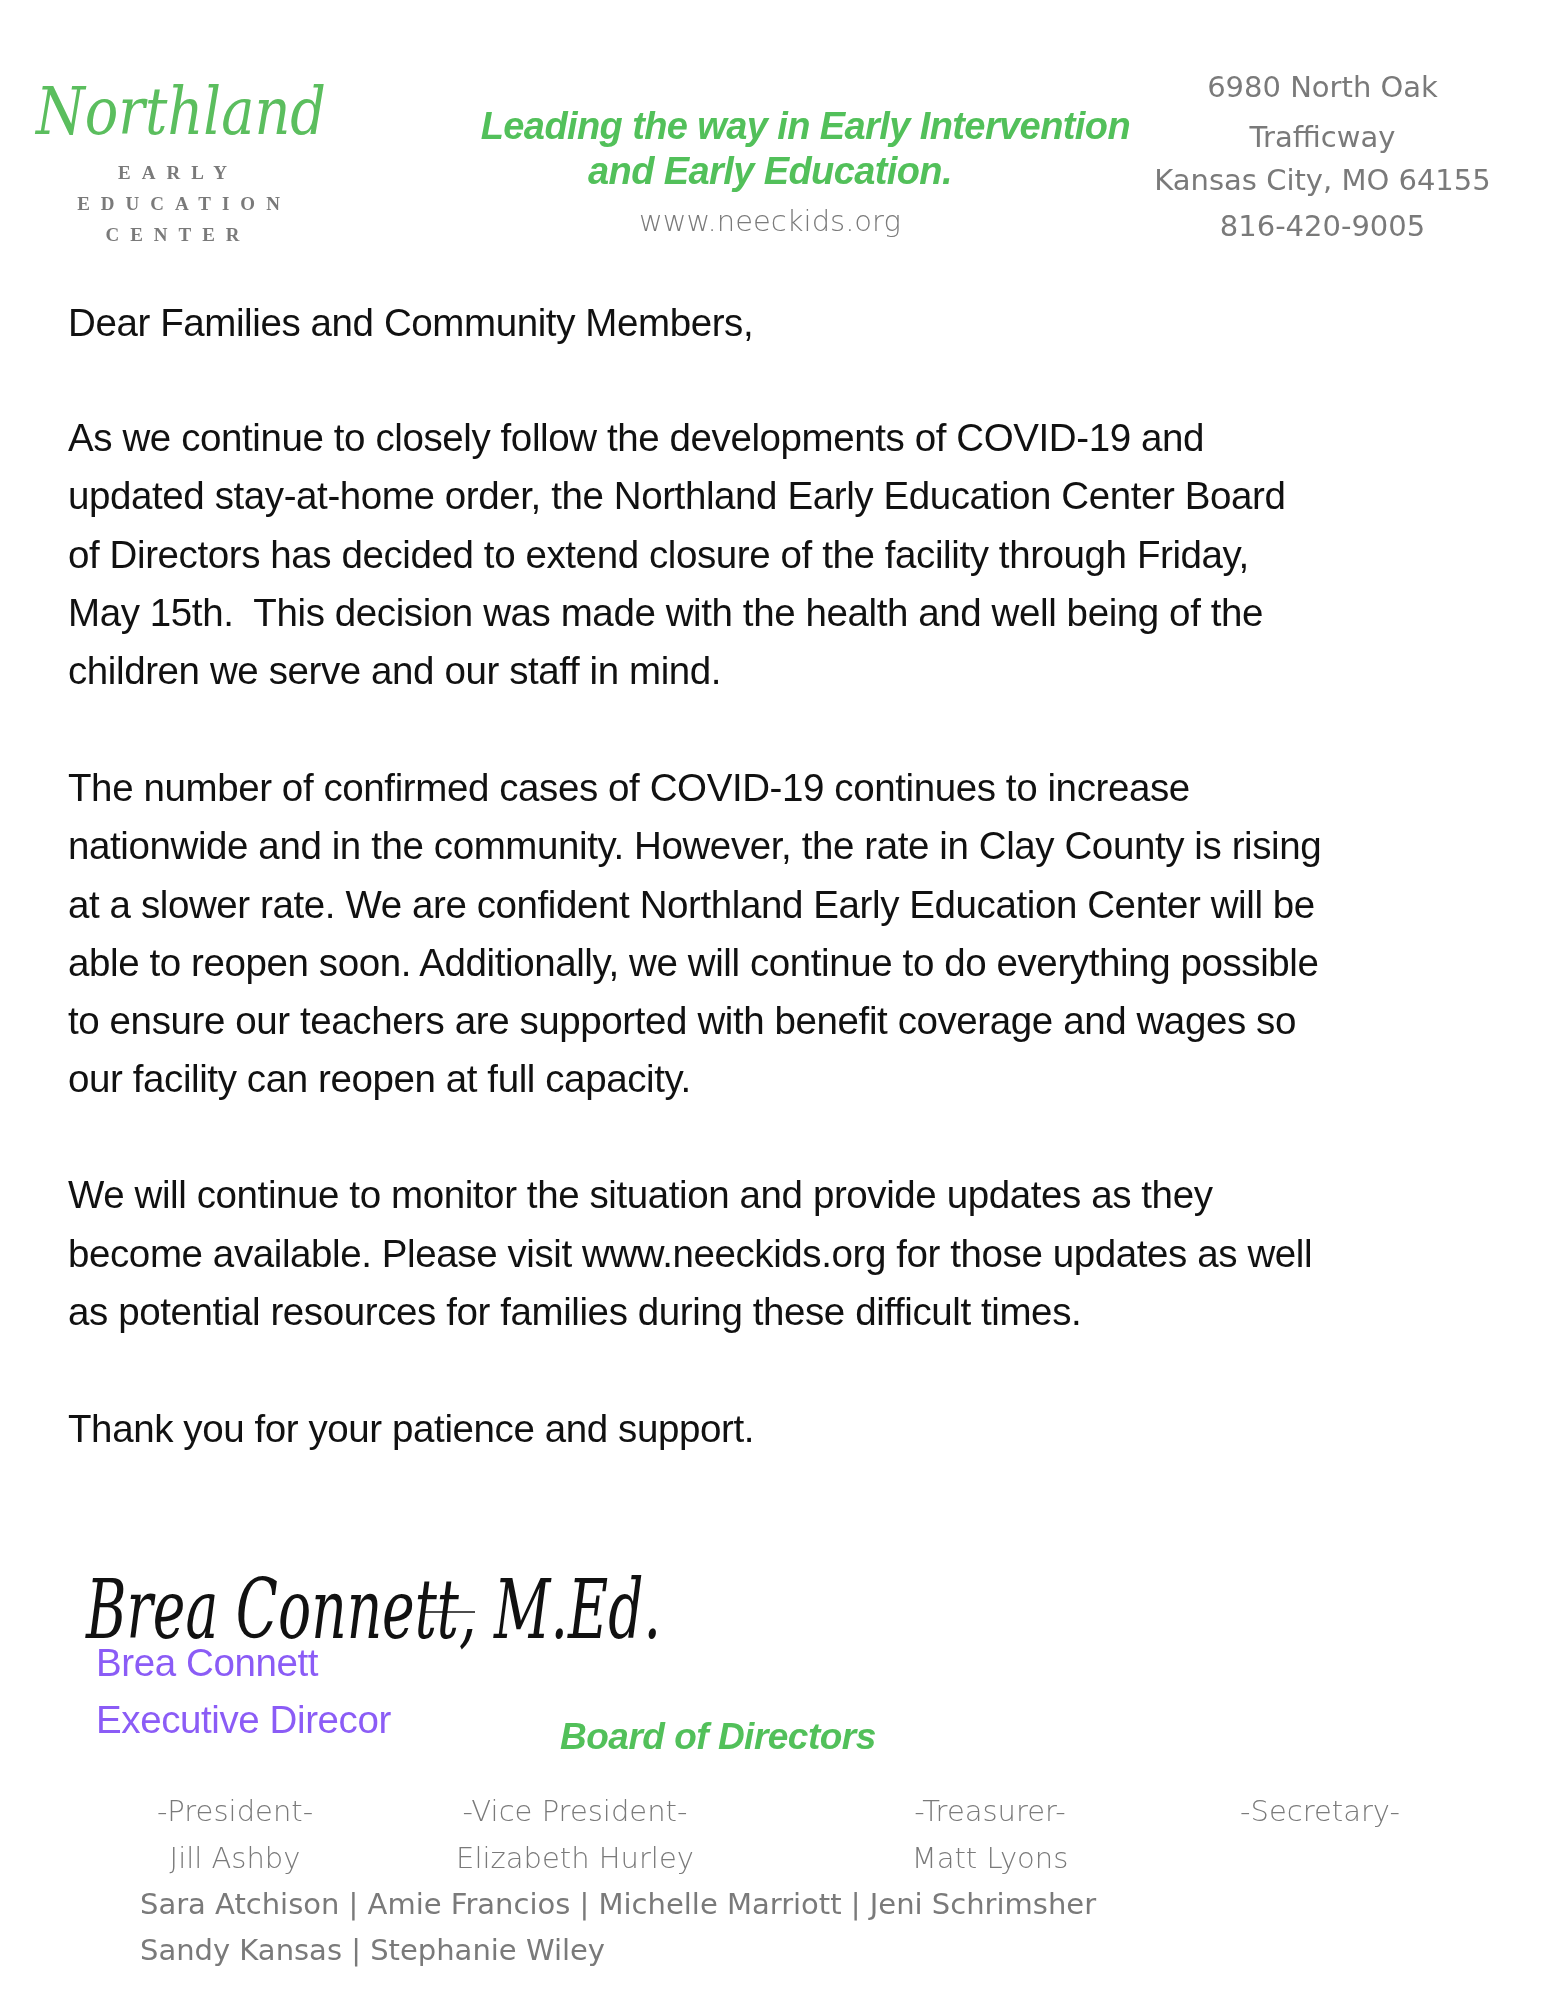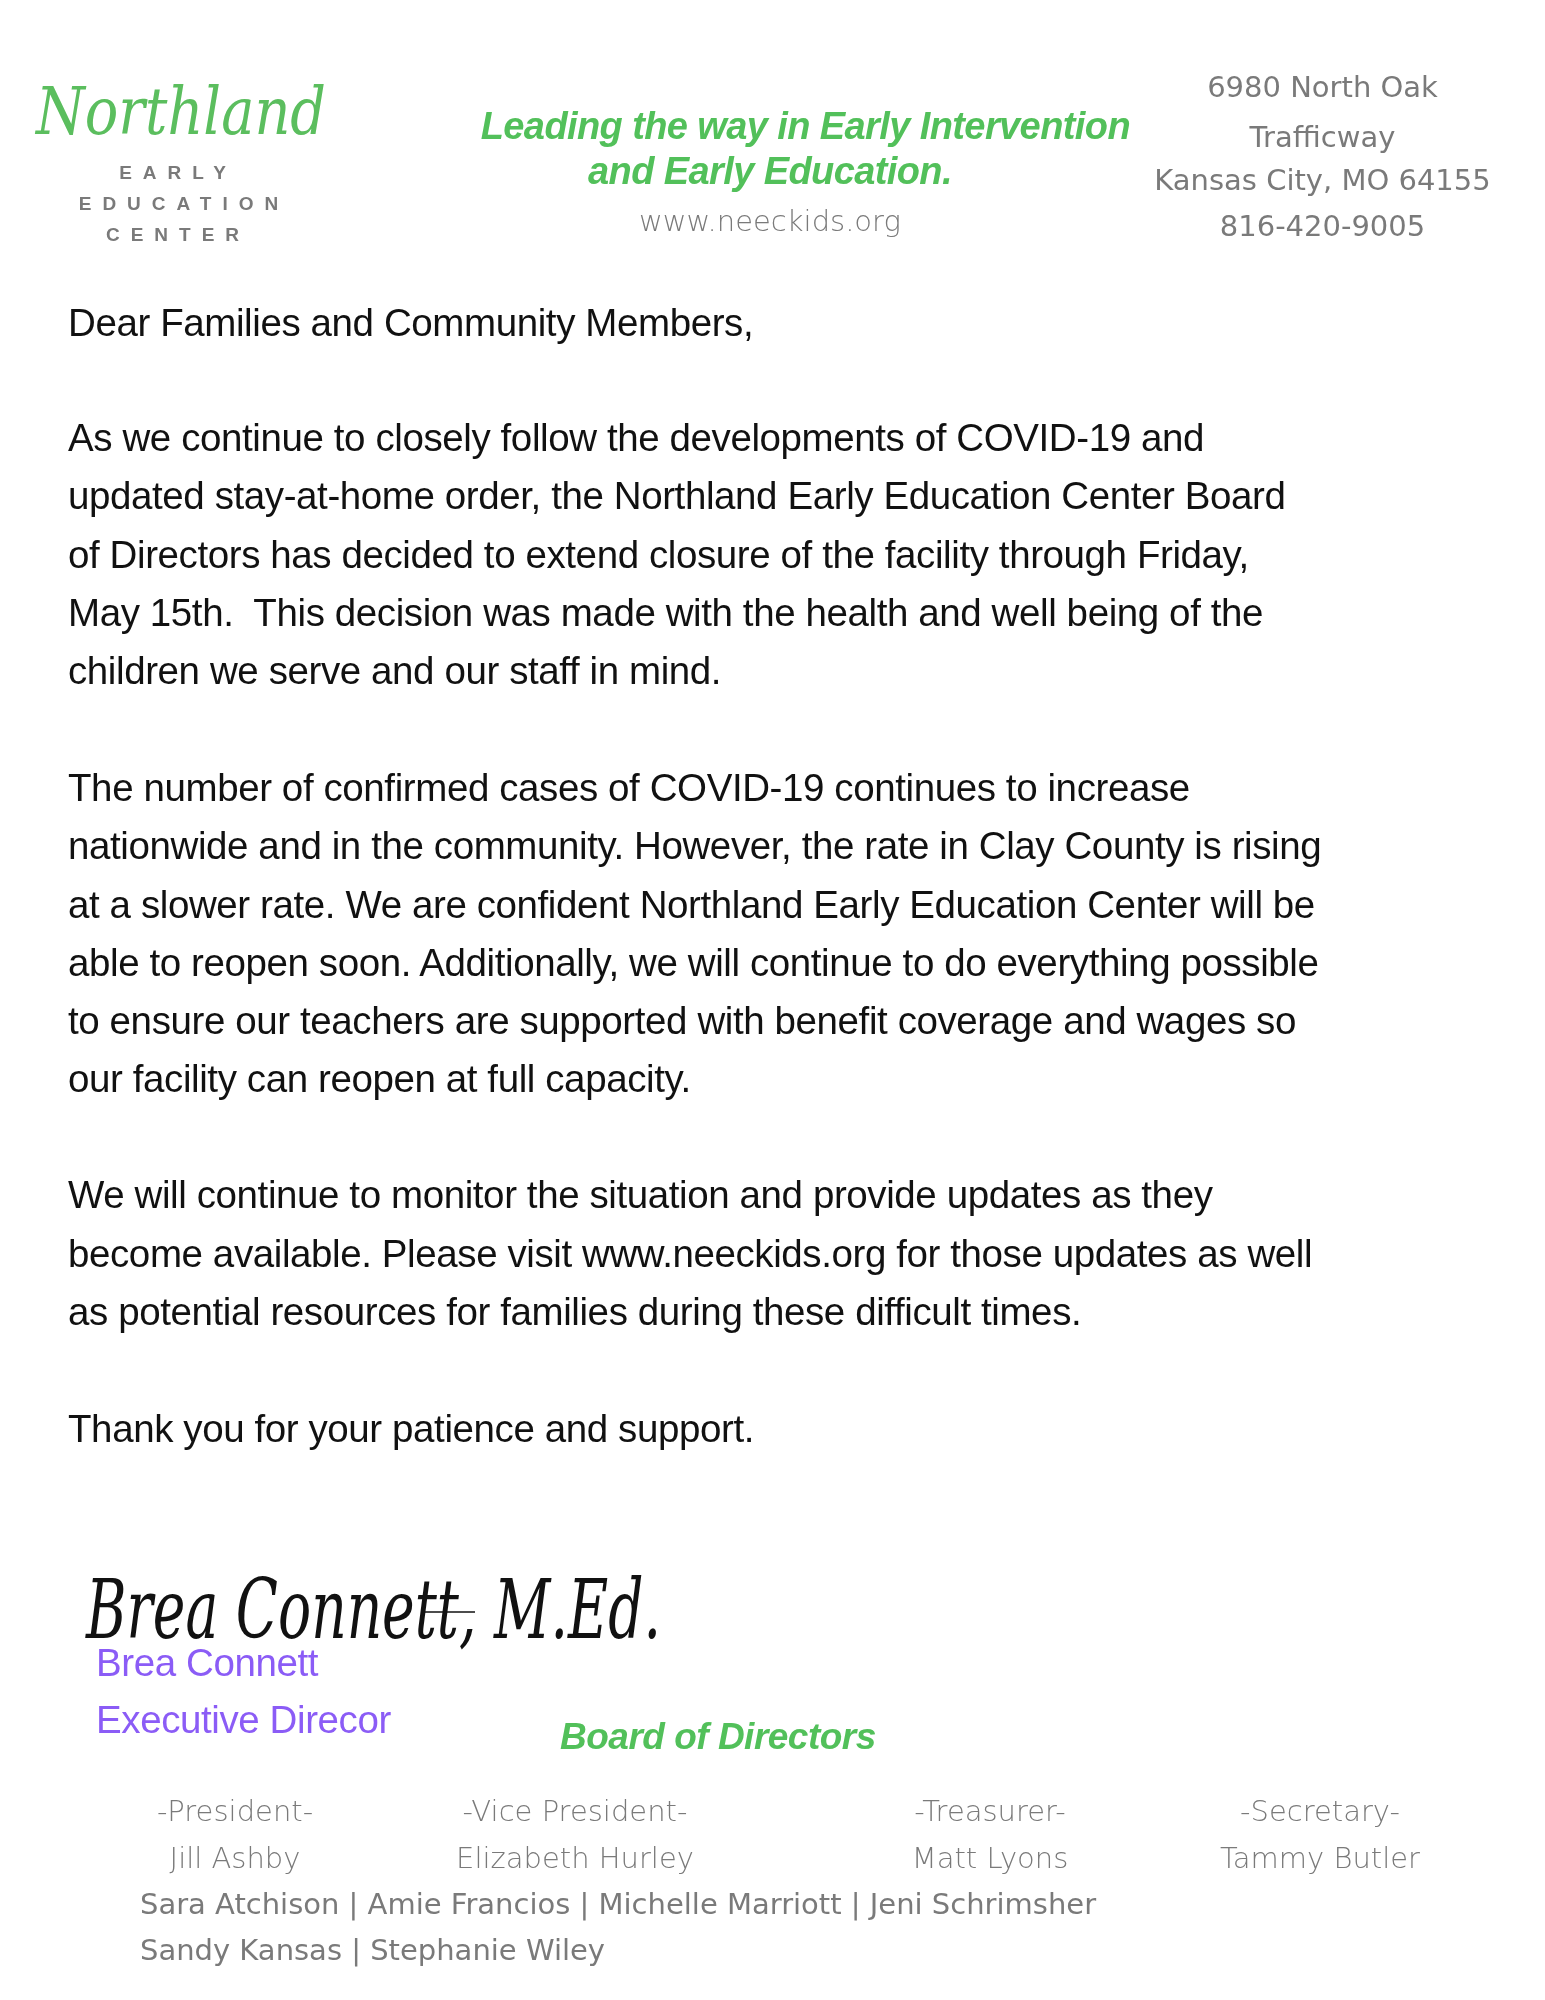--- a/index.html
+++ b/index.html
@@ -1,21 +1,21 @@
 <!DOCTYPE html>
 <html><head>
 <meta charset="utf-8">
 <style>
   html, body { margin: 0; padding: 0; background: #ffffff; }
   body { width: 1545px; height: 2000px; position: relative; overflow: hidden; }
   .abs { position: absolute; }
 
   
   .logo-script { left: 32px; top: 62px; width: 300px; height: 95px; }
-  .logo-sub { left: 40px; width: 300px; text-align: center; font-family: Liberation Sans, sans-serif; font-weight: bold; color: #7a7a7a; font-size: 19px; letter-spacing: 11px; line-height: 30px; }
+  .logo-sub { left: 40px; width: 300px; text-align: center; font-family: Liberation Serif, serif; font-weight: bold; color: #7a7a7a; font-size: 19px; letter-spacing: 11px; line-height: 30px; }
   .logo-sub.l1 { top: 158px; left: 28px; }
   .logo-sub.l2 { top: 189px; left: 34px; }
   .logo-sub.l3 { top: 220px; left: 28px; }
 
   .tagline { left: 410px; width: 720px; text-align: center; font-family: "Liberation Sans", sans-serif; font-style: italic; font-weight: bold; color: #52c05a; font-size: 38px; line-height: 45px; letter-spacing: -0.6px; }
   .tagline.l1 { top: 104px; text-align: right; }
   .tagline.l2 { top: 149px; }
   .site-url { left: 410px; width: 720px; top: 203px; text-align: center; font-family: "DejaVu Sans", sans-serif; color: #7a7a7a; font-size: 29px; line-height: 36px; font-weight: 300; }
 
   .addr { left: 1130px; width: 385px; text-align: center; font-family: "DejaVu Sans", sans-serif; color: #7a7a7a; font-size: 29px; line-height: 46px; }
@@ -102,17 +102,16 @@
 <div class="officer" style="left:425px; width:300px">
   <div>-Vice President-</div>
   <div>Elizabeth Hurley</div>
 </div>
 <div class="officer" style="left:870px; width:240px">
   <div>-Treasurer-</div>
   <div>Matt Lyons</div>
 </div>
 <div class="officer" style="left:1180px; width:280px">
   <div>-Secretary-</div>
-  <div>Tammy Butler</div>
 </div>
 
 <div class="abs members" style="top:1881px">Sara Atchison | Amie Francios | Michelle Marriott | Jeni Schrimsher</div>
 <div class="abs members" style="top:1927px">Sandy Kansas | Stephanie Wiley</div>
 
 </body></html>

